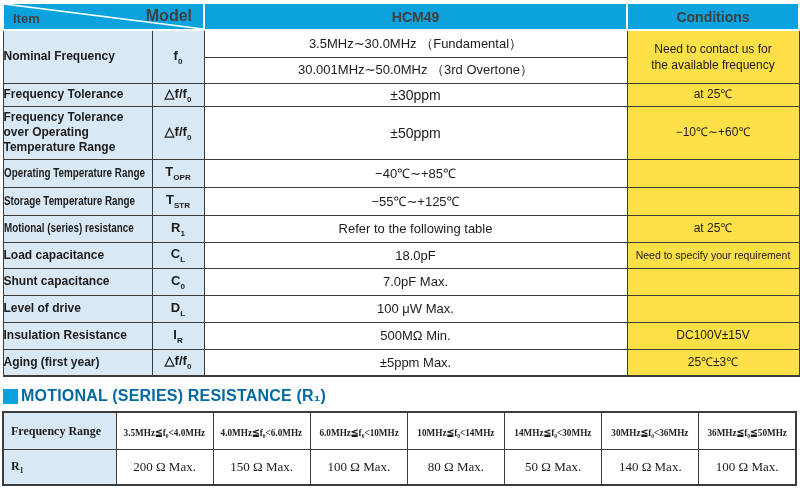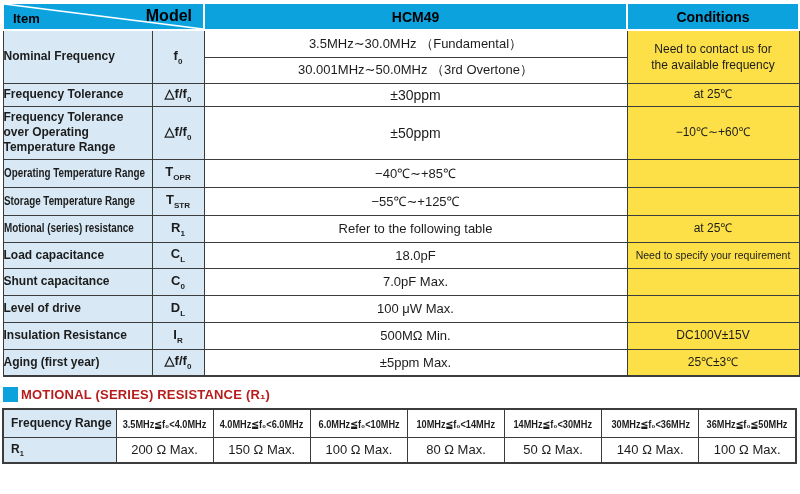--- a/index.html
+++ b/index.html
@@ -9,21 +9,21 @@
     padding:2px;
     background:#ffffff;
     color:#1c1c1c;
     font-family:"Liberation Sans", sans-serif;
   }
   table { border-collapse:collapse; table-layout:fixed; }
 
   
   .spec { width:796px; }
   .spec thead th {
-    background:#0ca2de; color:#000000;
+    background:#0ca2de; color:#404040;
     border:2px solid #ffffff;
     font-size:14px; font-weight:bold;
     height:27px; padding:0; text-align:center;
   }
   .th-itemmodel { position:relative; }
   .diag { position:absolute; left:0; top:0; width:100%; height:100%; display:block; }
   .lbl-item  { position:absolute; left:9px; bottom:3px; font-size:13px; }
   .lbl-model { position:absolute; right:11px; top:3px; font-size:16px; }
 
   .spec tbody th, .spec tbody td { border:1px solid #3c3c3c; padding:1px 4px; }
@@ -36,27 +36,27 @@
   .val { text-align:center; font-size:13px; background:#fff;margin-left:40px; }
   .ppm { font-size:14px; }
   .cond { text-align:center; font-size:12px; background:#fde047; line-height:1.35; }
   .cond-sm { font-size:10.5px; }
   sub { font-size:62%; letter-spacing:0; }
   .narrow { display:inline-block; transform:scaleX(.82); transform-origin:left center; white-space:nowrap; }
 
   
   .section-title {
     display:flex; align-items:center; margin:10px 0 6px 1px;
-    color:#b91c1c; font-weight:bold; font-size:13px; letter-spacing:.2px;text-align:center;
+    color:#0369a1; font-weight:bold; font-size:16px; letter-spacing:.2px;text-align:center;
   }
   .marker { width:15px; height:15px; background:#0ca2de; margin-right:3px; flex:0 0 auto; }
 
   
   .r1 { width:795px; border:2px solid #3c3c3c; }
-  .r1 th, .r1 td { border:1px solid #3c3c3c; padding:0 2px; }
+  .r1 th, .r1 td { border:1px solid #3c3c3c; padding:9px 2px;font-family:Liberation Serif, serif; }
   .r1 th {
     background:#d8e9f5; text-align:left; font-size:12px;
     font-weight:bold; padding-left:7px; width:113px;
   }
   .r1 td { text-align:center; background:#fff; }
   .fr { display:inline-block; font-size:10px; font-weight:bold; transform:scaleX(.92); white-space:nowrap; }
   .mode, .rv { font-size:13px; }
 </style>
 </head>
 <body>

